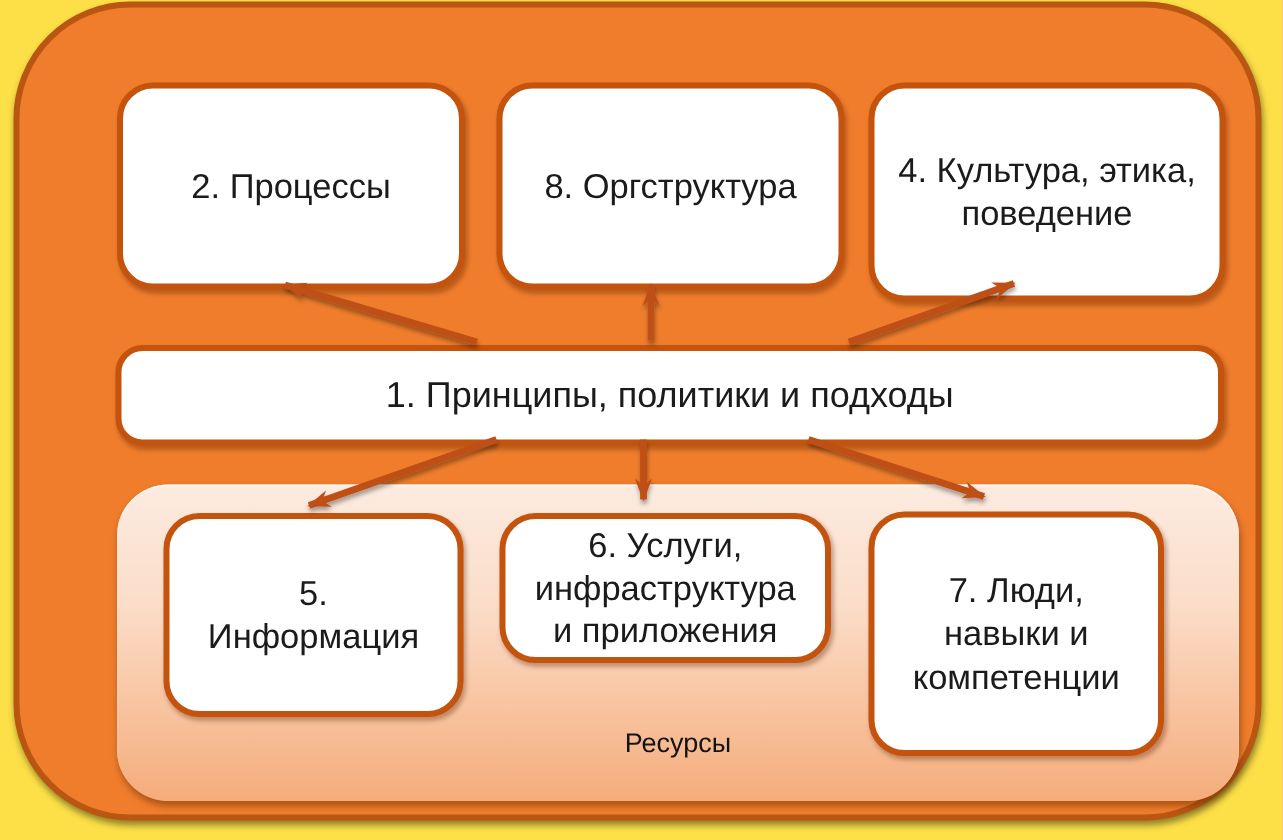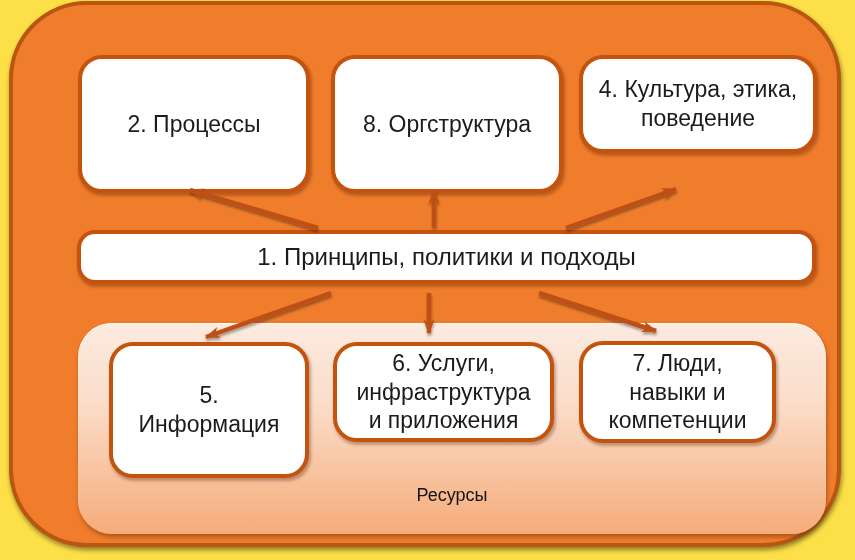--- a/index.html
+++ b/index.html
@@ -38,35 +38,35 @@
     box-shadow: 1.5px 2.5px 3px rgba(90,35,0,0.35);
   }
   .wbox .lbl {
     white-space: pre-line;
     font-size: 23px;
     line-height: 1.25;
     color: #1b1b1b;
   }
   .box-2 { left: 65px;  top: 50px; width: 232px; height: 138px; }
   .box-3 { left: 318px; top: 50px; width: 232px; height: 138px; }
-  .box-4 { left: 566px; top: 50px; width: 238px; height: 98px; }
-  .box-1 { left: 64px;  top: 225px; width: 739px; height: 54px; border-radius: 18px; }
+  .box-4 { left: 566px; top: 50px; width: 238px; height: 146px; }
+  .box-1 { left: 64px;  top: 225px; width: 739px; height: 67px; border-radius: 18px; }
   .box-1 .lbl { font-size: 24px; }
   .resources {
     position: absolute;
     left: 65px; top: 318px;
     width: 748px; height: 211px;
     box-sizing: border-box;
     border-radius: 34px;
     background: linear-gradient(180deg, #FCEBE0 0%, #FBDDC9 38%, #F5AC7B 100%);
     box-shadow: 1px 3px 4px rgba(110,45,0,0.5), inset 0 1px 1px rgba(255,255,255,0.8);
   }
   .box-5 { left: 96px;  top: 337px; width: 200px; height: 136px; }
   .box-6 { left: 320px; top: 337px; width: 221px; height: 100px; }
-  .box-7 { left: 566px; top: 336px; width: 197px; height: 102px; }
+  .box-7 { left: 566px; top: 336px; width: 197px; height: 163px; }
   .resources-label {
     position: absolute;
     left: 65px; top: 480px;
     width: 748px;
     text-align: center;
     font-size: 18px;
     color: #141414;
   }
   .arrows {
     position: absolute;

